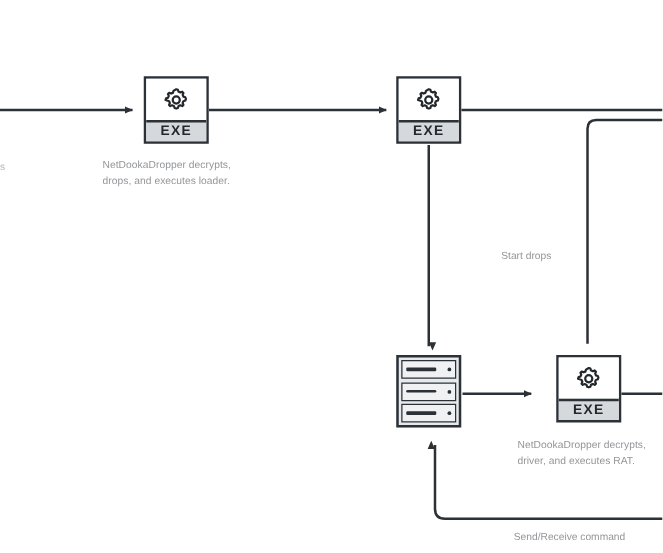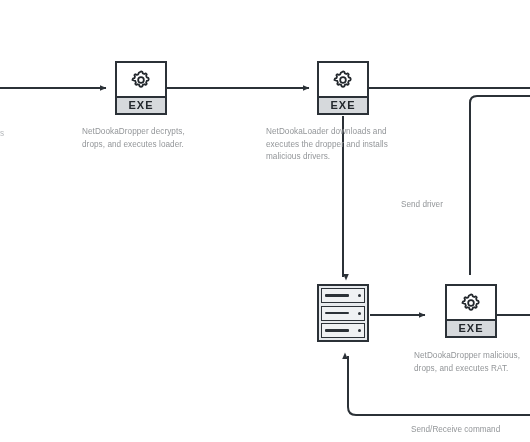--- a/index.html
+++ b/index.html
@@ -188,21 +188,20 @@
     <div class="exe-top">
       <span class="gear-icon">
         <svg width="22" height="22" viewBox="0 0 24 24" xmlns="http://www.w3.org/2000/svg">
           <path d="M12 2.6l1.45.52.52 1.7a7.6 7.6 0 0 1 1.6.66l1.64-.72 1.08 1.08-.72 1.64c.28.5.5 1.04.66 1.6l1.7.52.52 1.45-.52 1.45-1.7.52a7.6 7.6 0 0 1-.66 1.6l.72 1.64-1.08 1.08-1.64-.72c-.5.28-1.04.5-1.6.66l-.52 1.7-1.45.52-1.45-.52-.52-1.7a7.6 7.6 0 0 1-1.6-.66l-1.64.72-1.08-1.08.72-1.64a7.6 7.6 0 0 1-.66-1.6l-1.7-.52L2.6 12l.52-1.45 1.7-.52c.16-.56.38-1.1.66-1.6l-.72-1.64 1.08-1.08 1.64.72c.5-.28 1.04-.5 1.6-.66l.52-1.7L12 2.6z" fill="none" stroke="#23282d" stroke-width="1.9" stroke-linejoin="round"></path>
           <circle cx="12" cy="12" r="3.1" fill="none" stroke="#23282d" stroke-width="1.9"></circle>
         </svg>
       </span>
     </div>
     <div class="exe-badge">EXE</div>
   </div>
-  <div class="caption" style="left:266px; top:126px; width:155px;">NetDookaLoader downloads and executes the dropper and installs malicious drivers.</div>
 
   <div class="server-node" style="left:317px; top:284px;">
     <div class="rack-unit">
       <span class="rack-bar"></span>
       <span class="rack-dot"></span>
     </div>
     <div class="rack-unit">
       <span class="rack-bar"></span>
       <span class="rack-dot"></span>
     </div>
@@ -216,21 +215,21 @@
     <div class="exe-top">
       <span class="gear-icon">
         <svg width="22" height="22" viewBox="0 0 24 24" xmlns="http://www.w3.org/2000/svg">
           <path d="M12 2.6l1.45.52.52 1.7a7.6 7.6 0 0 1 1.6.66l1.64-.72 1.08 1.08-.72 1.64c.28.5.5 1.04.66 1.6l1.7.52.52 1.45-.52 1.45-1.7.52a7.6 7.6 0 0 1-.66 1.6l.72 1.64-1.08 1.08-1.64-.72c-.5.28-1.04.5-1.6.66l-.52 1.7-1.45.52-1.45-.52-.52-1.7a7.6 7.6 0 0 1-1.6-.66l-1.64.72-1.08-1.08.72-1.64a7.6 7.6 0 0 1-.66-1.6l-1.7-.52L2.6 12l.52-1.45 1.7-.52c.16-.56.38-1.1.66-1.6l-.72-1.64 1.08-1.08 1.64.72c.5-.28 1.04-.5 1.6-.66l.52-1.7L12 2.6z" fill="none" stroke="#23282d" stroke-width="1.9" stroke-linejoin="round"></path>
           <circle cx="12" cy="12" r="3.1" fill="none" stroke="#23282d" stroke-width="1.9"></circle>
         </svg>
       </span>
     </div>
     <div class="exe-badge">EXE</div>
   </div>
-  <div class="caption" style="left:414px; top:350px; width:114px;">NetDookaDropper malicious, drops, and executes RAT.</div>
-
-  <div class="edge-label" style="left:401px; top:199px;">Send driver</div>
+  <div class="caption" style="left:414px; top:350px; width:114px;">NetDookaDropper decrypts, driver, and executes RAT.</div>
+
+  <div class="edge-label" style="left:401px; top:199px;">Start drops</div>
 
   <div class="edge-label" style="left:411px; top:424px;text-align:center;">Send/Receive command</div>
 
   <div class="clipped-text" style="left:0px; top:128px; width:7px;">s</div>
 
 </div>
 
 </body></html>

